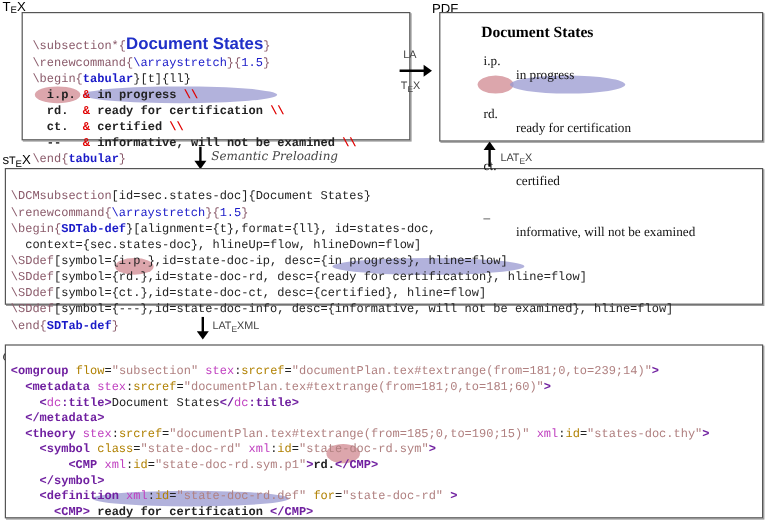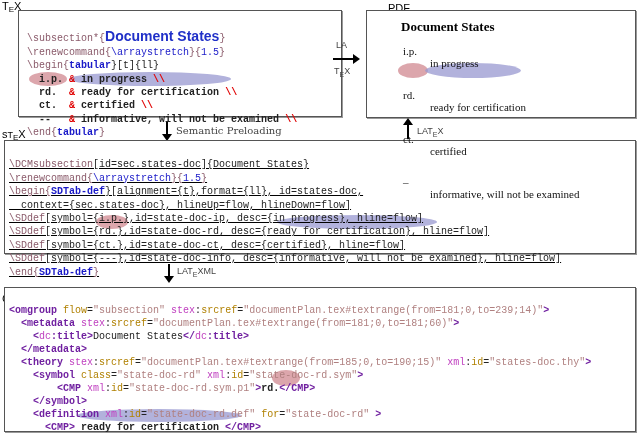--- a/index.html
+++ b/index.html
@@ -16,28 +16,28 @@
   .bold { font-weight:bold; }
   .attr { color:#c040c0; }
   .attr2 { color:#b08000; }
   .str { color:#b08080; }
   .tag { color:#7020a0; font-weight:bold;margin-top:20px; }
   .ellipse-red { position:absolute; background:#d08890; border-radius:50%; opacity:0.75; }
   .ellipse-blue { position:absolute; background:#9898d0; border-radius:50%; opacity:0.75; }
   .pdf { font-family:"Liberation Serif", serif; position:absolute; font-size:11px; color:#111; }
   .pdf-title { font-family:"Liberation Serif", serif; font-weight:bold; font-size:13px; position:absolute; }
   .arrow-lbl { position:absolute; font-size:9px; color:#444; font-family:"Liberation Sans", sans-serif; }
-  .script { position:absolute; font-family:"DejaVu Serif", serif; font-size:10px; color:#444; }
+  .script { position:absolute; font-family:"DejaVu Serif", serif; font-style:italic; font-size:10px; color:#444; }
   .layer { position:relative; z-index:2; }
 </style>
 </head>
 <body>
 
 <div class="lbl" style="left:2px;top:0px;">T<sub style="vertical-align:-2px">E</sub>X</div>
-<div class="lbl" style="left:388px;top:2px;">PDF</div>
+<div class="lbl" style="left:360px;top:2px;">PDF</div>
 <div class="lbl" style="left:2px;top:128px;">s<span style="font-size:9px">T</span><sub style="vertical-align:-2px;font-size:8px">E</sub>X</div>
 <div class="lbl" style="left:2px;top:292px;font-style:italic;">OMDoc</div>
 
 <div class="box" style="left:4px;top:10px;width:322px;height:105px;margin-left:14px;">
   <div class="ellipse-red" style="left:10px;top:61px;width:38px;height:14px;"></div>
   <div class="ellipse-blue" style="left:50px;top:61px;width:162px;height:14px;"></div>
   <div class="code layer" style="left:8px;top:6px;">
 <span><span class="bs">\subsection*{</span><span class="blue bold" style="font-family:'Liberation Sans',sans-serif;font-size:14px;">Document States</span><span class="bs">}</span></span>
 <span><span class="bs">\renewcommand{</span><span class="kw" style="font-weight:normal">\arraystretch</span><span class="bs">}{</span><span class="kw" style="font-weight:normal">1.5</span><span class="bs">}</span></span>
 <span><span class="bs">\begin{</span><span class="kw">tabular</span>}[t]{ll}</span>
@@ -74,21 +74,21 @@
   <polygon points="1,7 6,0 11,7" fill="#000"></polygon>
 </svg>
 <div class="arrow-lbl" style="left:417px;top:126px;">LAT<sub style="font-size:7px">E</sub>X</div>
 
 <svg style="position:absolute;left:161px;top:122px;" width="12" height="20">
   <line x1="6" y1="0" x2="6" y2="14" stroke="#000" stroke-width="2"></line>
   <polygon points="1,12 6,19 11,12" fill="#000"></polygon>
 </svg>
 <div class="script" style="left:176px;top:125px;">Semantic Preloading</div>
 
-<div class="box" style="left:4px;top:140px;width:630px;height:112px;text-decoration:underline;">
+<div class="box" style="left:4px;top:140px;width:630px;height:112px;">
   <div class="ellipse-red" style="left:91px;top:74px;width:32px;height:14px;"></div>
   <div class="ellipse-blue" style="left:272px;top:74px;width:160px;height:14px;"></div>
   <div class="code layer" style="left:4px;top:4px;">
 <span><span class="bs">\DCMsubsection</span>[id=sec.states-doc]{Document States}</span>
 <span><span class="bs">\renewcommand{</span><span class="kw" style="font-weight:normal">\arraystretch</span><span class="bs">}{</span><span class="kw" style="font-weight:normal">1.5</span><span class="bs">}</span></span>
 <span><span class="bs">\begin{</span><span class="kw">SDTab-def</span>}[alignment={t},format={ll}, id=states-doc,</span>
 <span>  context={sec.states-doc}, hlineUp=flow, hlineDown=flow]</span>
 <span><span class="bs">\SDdef</span>[symbol={i.p.},id=state-doc-ip, desc={in progress}, hline=flow]</span>
 <span><span class="bs">\SDdef</span>[symbol={rd.},id=state-doc-rd, desc={ready for certification}, hline=flow]</span>
 <span><span class="bs">\SDdef</span>[symbol={ct.},id=state-doc-ct, desc={certified}, hline=flow]</span>

